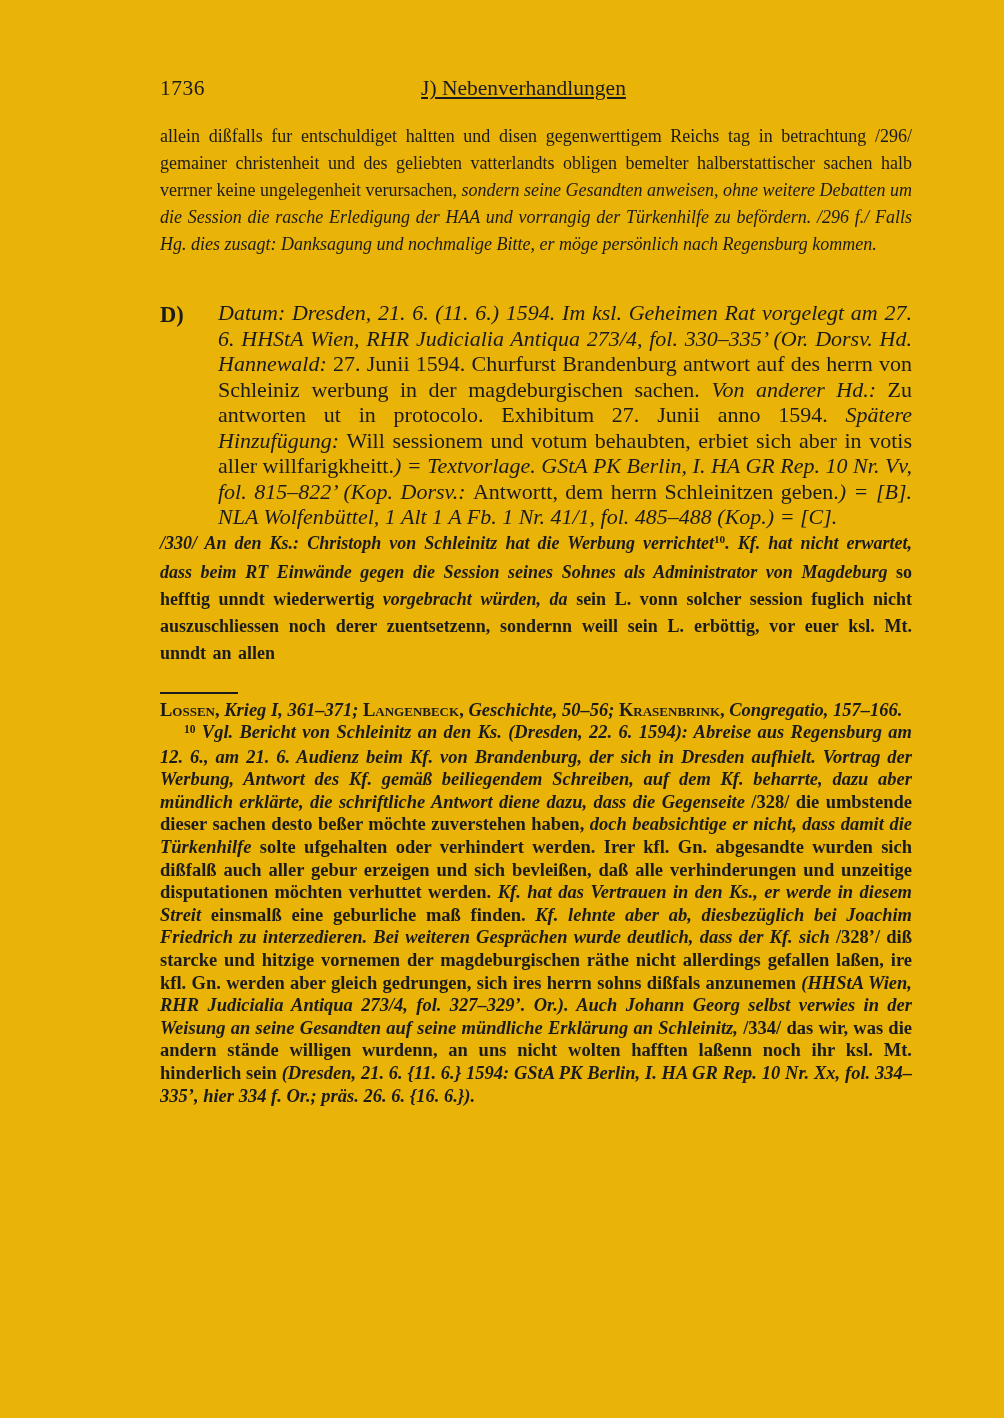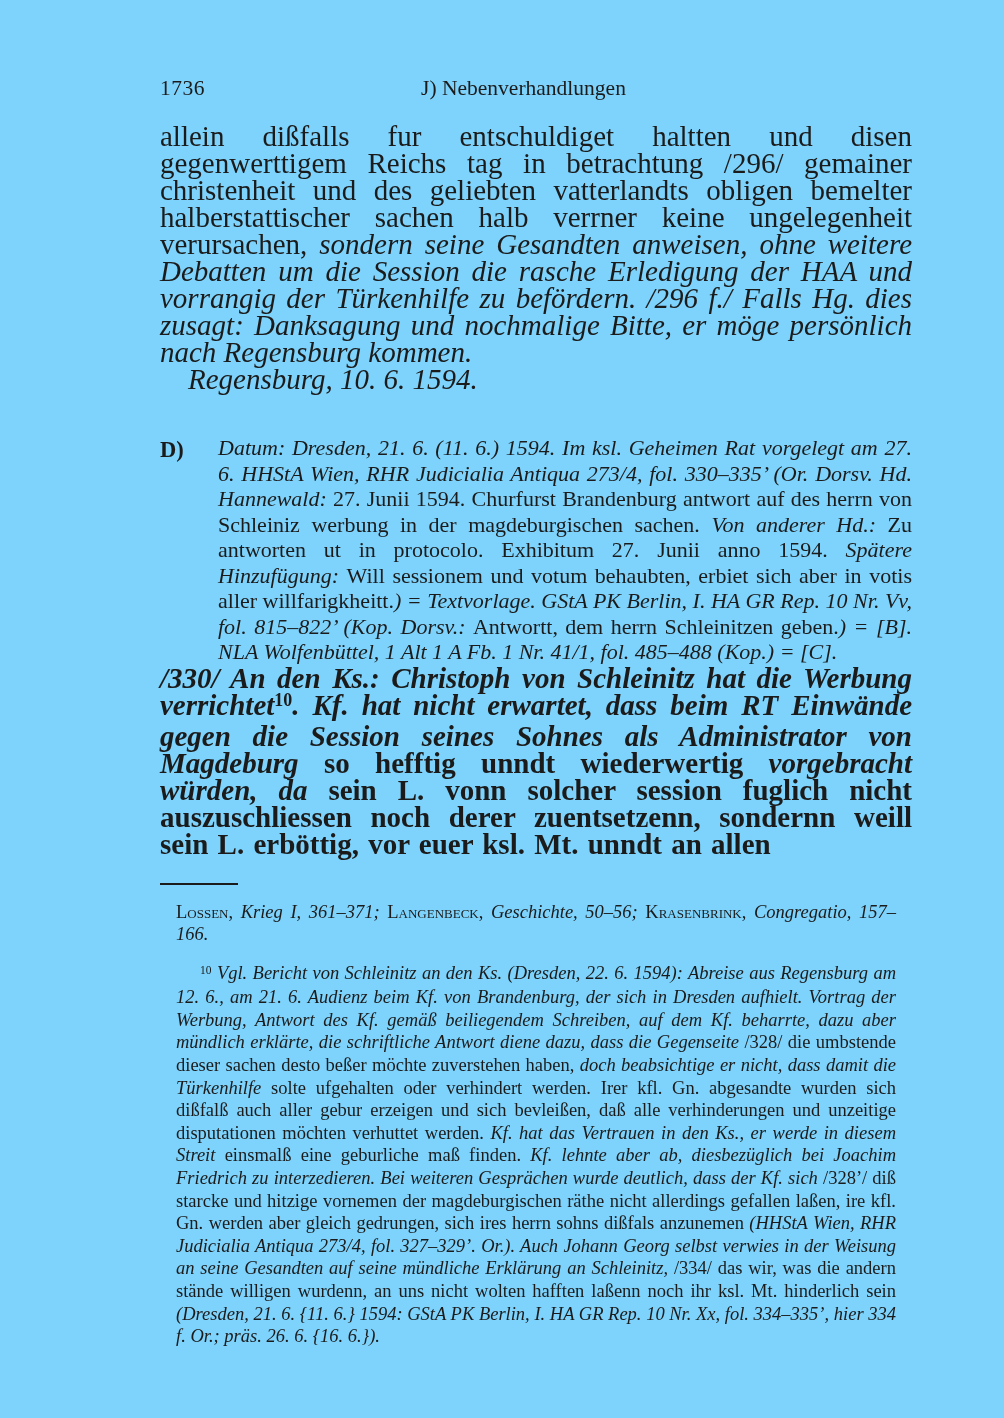--- a/index.html
+++ b/index.html
@@ -1,41 +1,41 @@
 <!DOCTYPE html>
 <html><head>
 <meta charset="utf-8">
 <style>
   html,body { margin:0; padding:0; background:#e8e8e8; }
   .page {
     position:relative;
     width:1004px; height:1418px;
     margin:0 auto;
-    background:#7dd3fc;
+    background:#eab308;
     color:#1b1b1b;
     font-family:"Liberation Serif", serif;
     overflow:hidden;
   }
   .content {
     position:absolute;
     left:160px; top:76px;
     width:752px;
   }
   .page-header {
     display:flex;
     align-items:baseline;
     font-size:21.5px;
     margin-bottom:22px;
   }
   .page-header .pagenum { flex:0 0 auto; letter-spacing:0.5px; }
-  .page-header .running  { flex:1 1 auto; text-align:center; padding-right:70px; }
+  .page-header .running  { flex:1 1 auto; text-align:center; padding-right:70px;text-decoration:underline; }
 
   p.body-par {
     margin:0;
-    font-size:29px;
+    font-size:18px;
     line-height:27px;
     text-align:justify;
     hyphens:none;
   }
   p.indent { text-indent:28px; }
 
   .section-heading {
     position:relative;
     margin-top:42px;
     padding-left:58px;
@@ -69,22 +69,23 @@
     margin-top:25px;
     width:78px;
     border-top:2px solid #1b1b1b;
   }
   .footnotes {
     margin-top:5px;
     font-size:18.5px;
     line-height:22.6px;
   }
   .footnotes p {
-    margin:16px;
+    margin:0;
     text-align:justify;
+    font-weight:bold;
   }
   .fn-10 { text-indent:24px; }
 
   .i  { font-style:italic; }
   .sc { font-variant:small-caps; }
   .sup {
     font-size:0.62em;
     position:relative;
     top:-0.45em;
     font-style:normal;
@@ -95,21 +96,20 @@
 
 <div class="page">
   <div class="content">
 
     <div class="page-header">
       <span class="pagenum">1736</span>
       <span class="running">J) Nebenverhandlungen</span>
     </div>
 
     <p class="body-par"><span>allein dißfalls fur entschuldiget haltten und disen gegenwerttigem Reichs tag in betrachtung /296/ gemainer christenheit und des geliebten vatterlandts obligen bemelter halberstattischer sachen halb verrner keine ungelegenheit verursachen, </span><span class="i">sondern seine Gesandten anweisen, ohne weitere Debatten um die Session die rasche Erledigung der HAA und vorrangig der Türkenhilfe zu befördern. /296 f./ Falls Hg. dies zusagt: Danksagung und nochmalige Bitte, er möge persönlich nach Regensburg kommen.</span></p>
-    <p class="body-par indent"><span class="i">Regensburg, 10. 6. 1594.</span></p>
 
     <div class="section-heading">
       <span class="dlabel">D)</span>
     </div>
 
     <p class="source-note"><span class="i">Datum: Dresden, 21. 6. (11. 6.) 1594. Im ksl. Geheimen Rat vorgelegt am 27. 6. HHStA Wien, RHR Judicialia Antiqua 273/4, fol. 330–335’ (Or. Dorsv. Hd. Hannewald: </span><span>27. Junii 1594. Churfurst Brandenburg antwort auf des herrn von Schleiniz werbung in der magdeburgischen sachen. </span><span class="i">Von anderer Hd.: </span><span>Zu antworten ut in protocolo. Exhibitum 27. Junii anno 1594. </span><span class="i">Spätere Hinzufügung: </span><span>Will sessionem und votum behaubten, erbiet sich aber in votis aller willfarigkheitt.</span><span class="i">) = Textvorlage. GStA PK Berlin, I. HA GR Rep. 10 Nr. Vv, fol. 815–822’ (Kop. Dorsv.: </span><span>Antwortt, dem herrn Schleinitzen geben.</span><span class="i">) = [B]. NLA Wolfenbüttel, 1 Alt 1 A Fb. 1 Nr. 41/1, fol. 485–488 (Kop.) = [C].</span></p>
 
     <p class="body-par record-par"><span class="i">/330/ An den Ks.: Christoph von Schleinitz hat die Werbung verrichtet</span><span class="sup">10</span><span class="i">. Kf. hat nicht erwartet, dass beim RT Einwände gegen die Session seines Sohnes als Administrator von Magdeburg </span><span>so hefftig unndt wiederwertig </span><span class="i">vorgebracht würden, da </span><span>sein L. vonn solcher session fuglich nicht auszuschliessen noch derer zuentsetzenn, sondernn weill sein L. erböttig, vor euer ksl. Mt. unndt an allen</span></p>
 
     <div class="fn-rule"></div>

